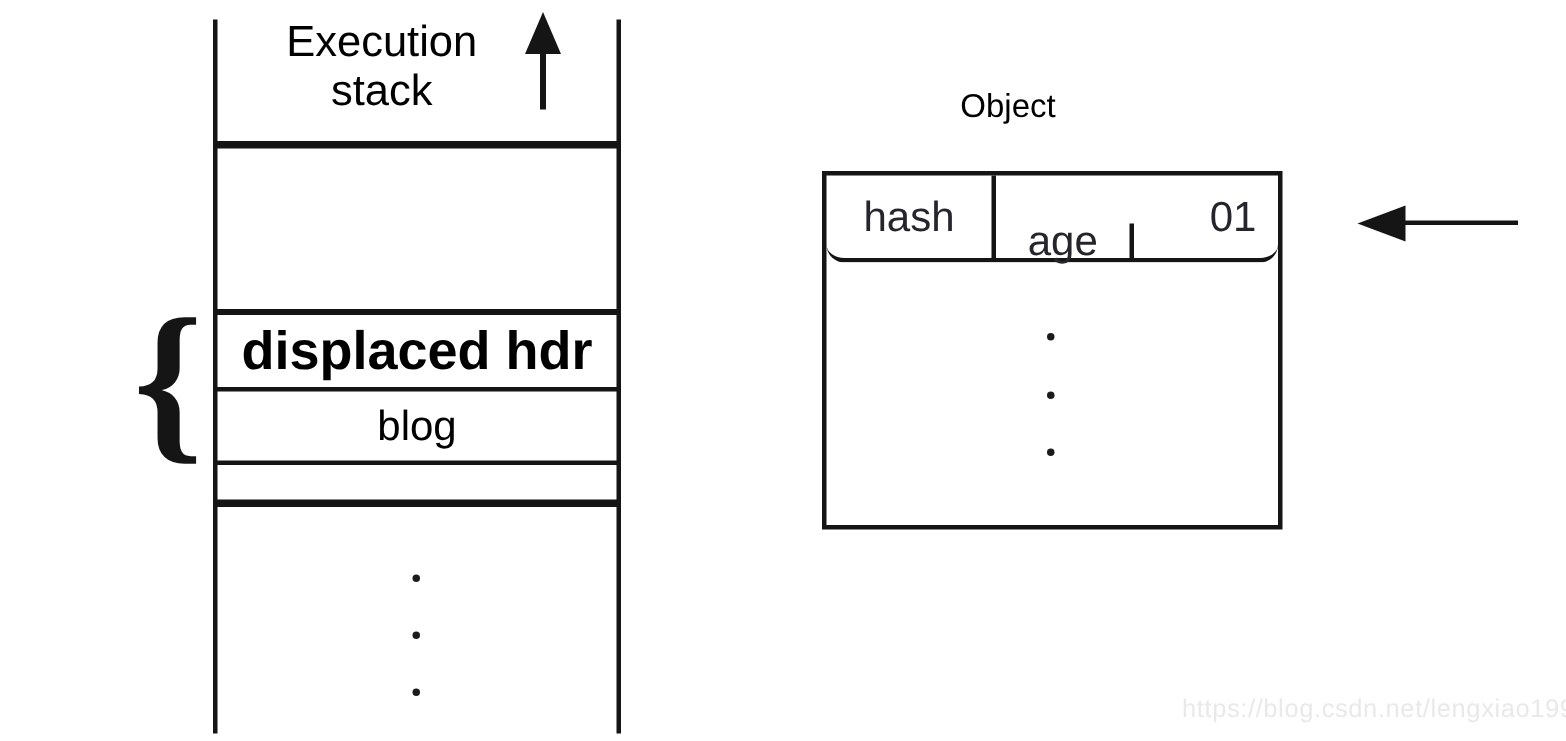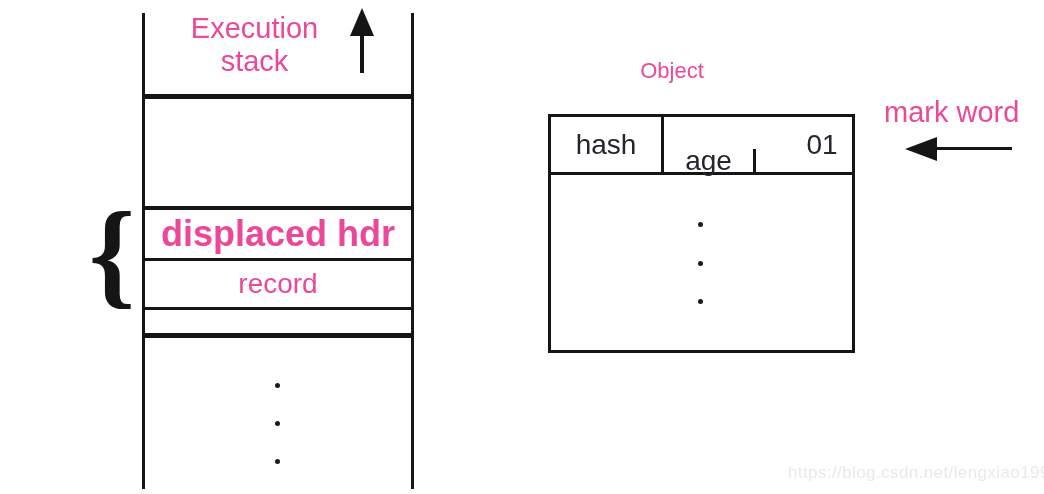--- a/index.html
+++ b/index.html
@@ -10,21 +10,21 @@
     position: relative;
     width: 1044px;
     height: 494px;
     background: #ffffff;
     overflow: hidden;
     color: #25252d;
   }
 
   .vline, .hline { position: absolute; background: #151515; }
 
-  .txt { position: absolute; text-align: center; color: #ec4899; }
+  .txt { position: absolute; text-align: center; color: #000000; }
 
   .dot {
     position: absolute;
     width: 5px; height: 5px;
     border-radius: 50%;
     background: #1b1b1b;
   }
 
   
   .stack-left-border  { left: 142px; top: 13px; width: 3px; height: 476px; }
@@ -65,21 +65,21 @@
     text-align: center;
   }
 
   
   .object-title { left: 602px; top: 58px; width: 140px; font-size: 22px; }
   .object-box {
     position: absolute; left: 548px; top: 114px; width: 307px; height: 239px;
     border: 3px solid #151515;
     display: flex; flex-direction: column;
   }
-  .object-header { display: flex; height: 58px; border-bottom: 3px solid #151515; }
+  .object-header { display: flex; height: 58px; border-bottom: 3px solid #151515; border-radius: 12px; }
   .object-cell {
     display: flex; align-items: center; justify-content: center;
     font-size: 28px; color: #25252d;
     border-right: 3px solid #151515;
   }
   .object-cell-hash { width: 113px; }
   .object-cell-age  { width: 92px; margin-top: 32px; }
   .object-cell-bits { flex: 1; border-right: none; margin-left: 36px; }
   .object-body { position: relative; flex: 1; }
   .obj-dot-1 { left: 147px; top: 47px; }
@@ -124,41 +124,40 @@
     <div>stack</div>
   </div>
   <div>
     <div class="up-arrow-head"></div>
     <div class="vline up-arrow-shaft"></div>
   </div>
 
   <div class="txt method-label">
   </div>
   <div class="txt displaced-label">displaced hdr</div>
-  <div class="txt owner-label">record</div>
+  <div class="txt owner-label">blog</div>
 
   <div class="dot stack-dot-1"></div>
   <div class="dot stack-dot-2"></div>
   <div class="dot stack-dot-3"></div>
 
   <div class="txt object-title">Object</div>
   <div class="object-box">
     <div class="object-header">
       <div class="object-cell object-cell-hash">hash</div>
       <div class="object-cell object-cell-age">age</div>
       <div class="object-cell object-cell-bits">01</div>
     </div>
     <div class="object-body">
       <div class="dot obj-dot-1"></div>
       <div class="dot obj-dot-2"></div>
       <div class="dot obj-dot-3"></div>
     </div>
   </div>
 
-  <div class="txt markword-label">mark word</div>
   <div>
     <div class="markword-arrow-head"></div>
     <div class="hline markword-arrow-shaft"></div>
   </div>
 
   <div class="watermark">https://blog.csdn.net/lengxiao1993</div>
 
 </div>
 
 </body></html>

